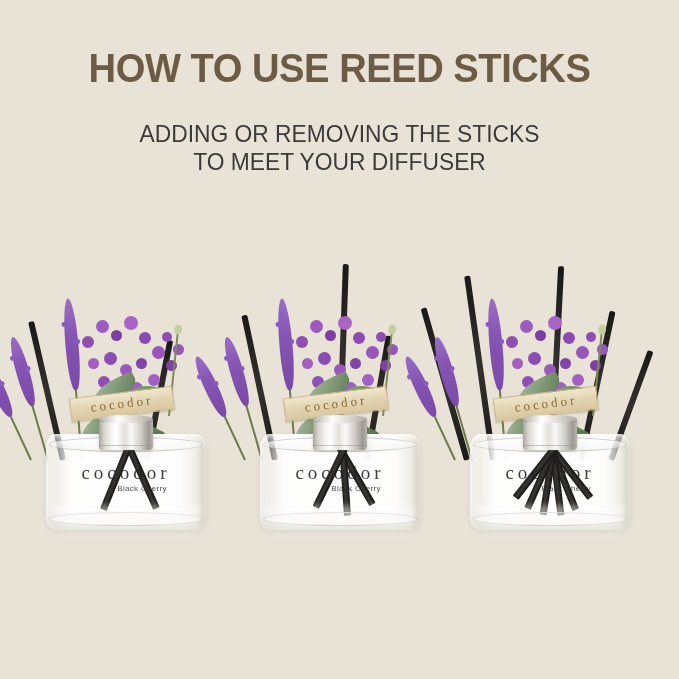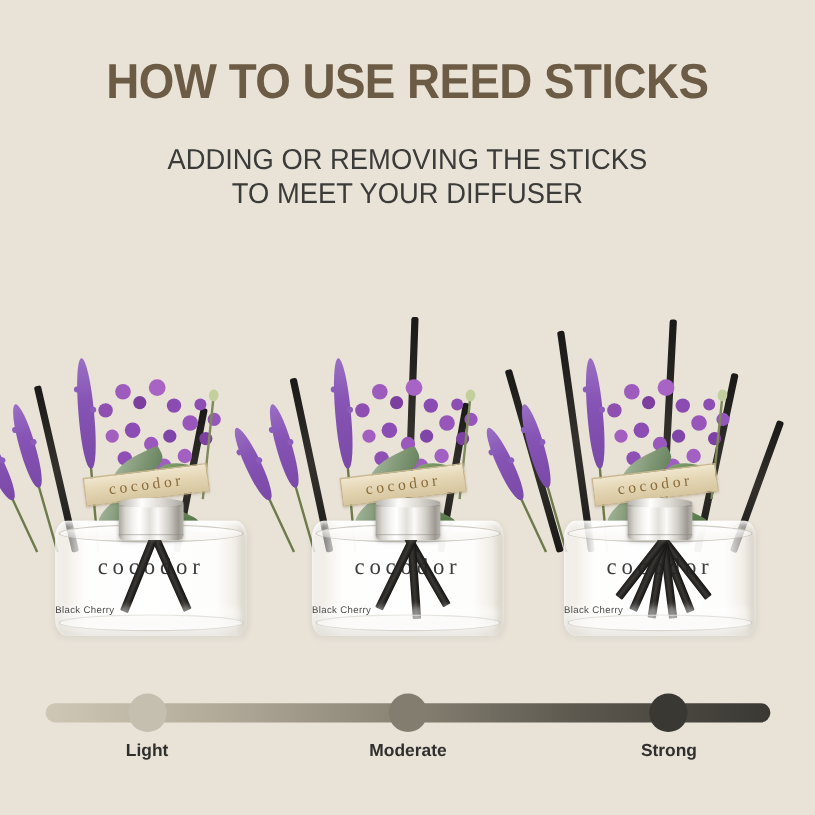--- a/index.html
+++ b/index.html
@@ -121,28 +121,27 @@
     position:absolute;top:44px;left:0;width:100%;
     text-align:center;
     font-family:"Liberation Serif",serif;
     font-size:19px;letter-spacing:4px;
     color:#222;
     opacity:0.88;
     z-index:4;
     pointer-events:none;
   }
   .scent{
-    position:absolute;top:66px;left:0;width:100%;
-    text-align:left;
+    position:absolute;top:66px;left:16px;width:100%;
+    text-align:center;
     font-size:8px;letter-spacing:0.3px;
     color:#2b2b2b;
     opacity:0.85;
     z-index:4;
     pointer-events:none;
-    margin-top:20px;
   }
 
   
   .reflection{
     position:absolute;bottom:-2px;left:50%;transform:translateX(-50%);
     width:150px;height:34px;
     background:linear-gradient(to bottom,rgba(255,255,255,0.55),rgba(233,226,215,0));
     filter:blur(3px);
     border-radius:6px;
   }
@@ -460,25 +459,14 @@
         <div class="brand">cocodor</div>
         <div class="scent">Black Cherry</div>
         <div class="cap"></div>
         <div class="cap-top"></div>
         <div class="reflection"></div>
       </div>
     </div>
 
   </div>
 
-  <div class="slider">
-    <div class="knob" style="left:14%;background:#c5bfb0;">
-      <span class="knob-label">Light</span>
-    </div>
-    <div class="knob" style="left:50%;background:#837d70;">
-      <span class="knob-label">Moderate</span>
-    </div>
-    <div class="knob" style="left:86%;background:#3a3833;">
-      <span class="knob-label">Strong</span>
-    </div>
-  </div>
 
 </div>
 
 </body></html>

